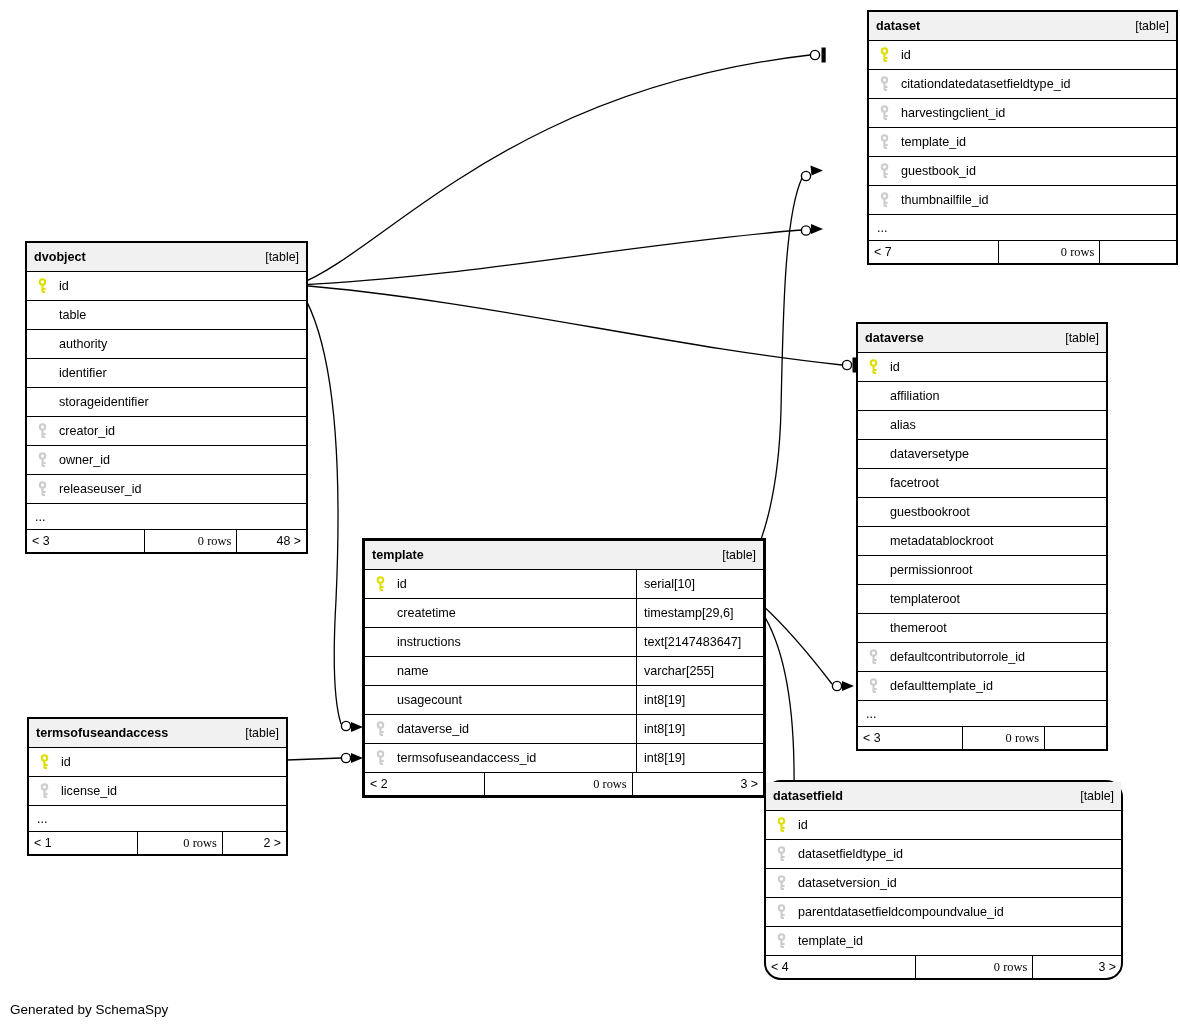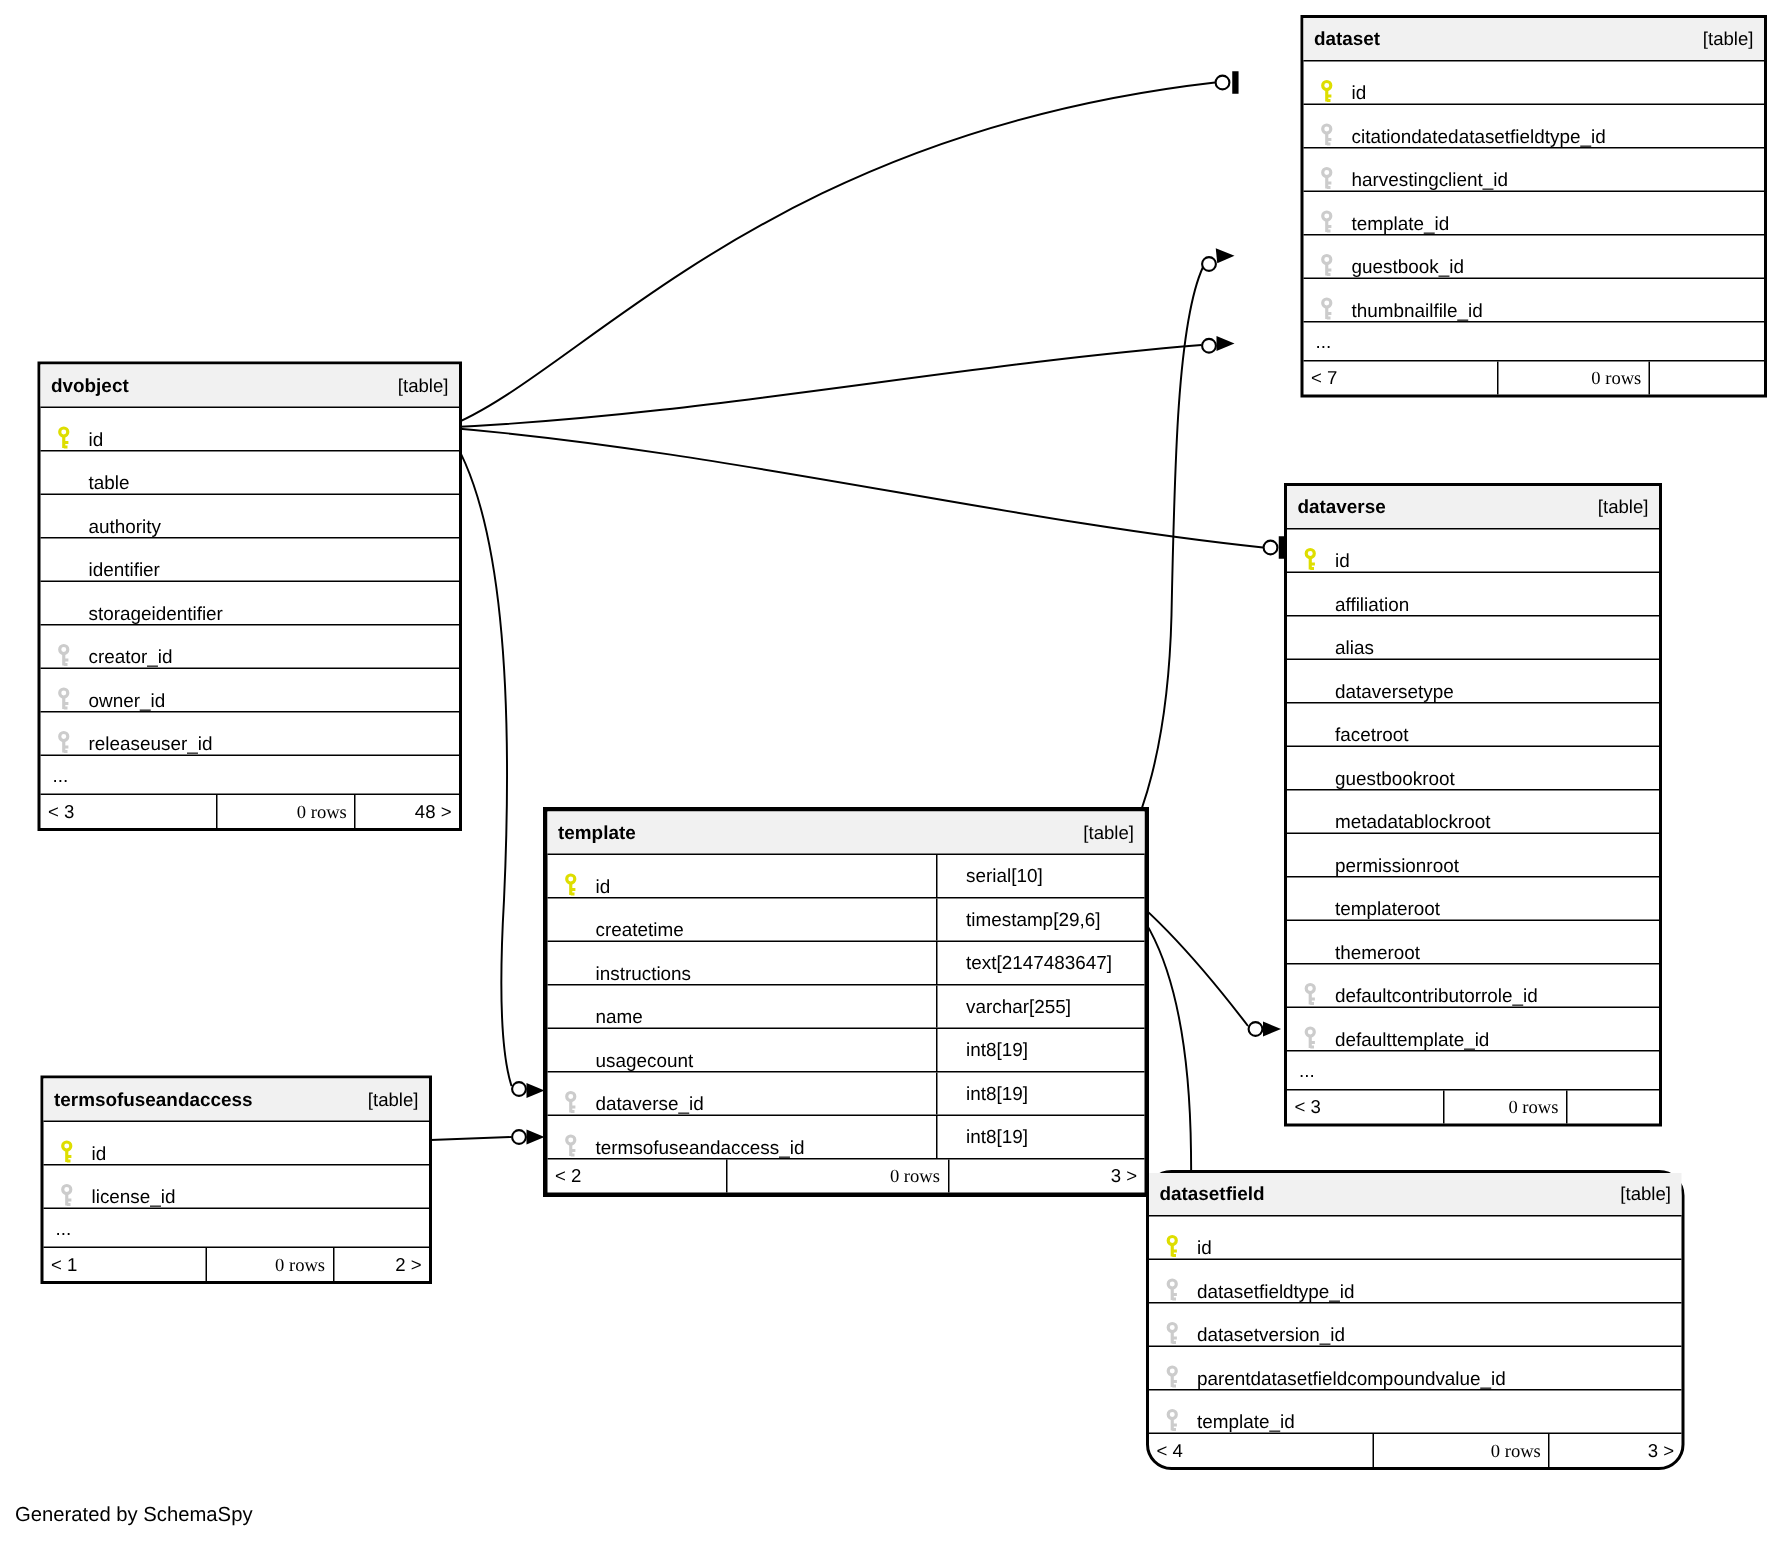--- a/index.html
+++ b/index.html
@@ -6,26 +6,26 @@
   body{position:relative;width:1180px;height:1033px;overflow:hidden;
        font-family:"Liberation Sans","DejaVu Sans",sans-serif;color:#000;}
   #edges{position:absolute;left:0;top:0;width:1180px;height:1033px;pointer-events:none;}
   #tables{position:absolute;left:0;top:0;width:1180px;height:1033px;}
   .table-card{position:absolute;box-sizing:border-box;border:2px solid #000;background:#fff;}
   .table-card.emphasis{border-width:3px;}
   .hdr{height:28px;display:flex;align-items:center;justify-content:space-between;
        background:#f1f1f1;padding:0 7px;}
   .ttl{font-weight:bold;font-size:12.6px;}
   .badge{font-size:12.4px;}
-  .row{height:29px;display:flex;align-items:flex-end;border-top:1.5px solid #000;
+  .row{height:29px;display:flex;align-items:center;border-top:1.5px solid #000;
        padding-left:10px;font-size:12.6px;box-sizing:border-box;}
   .keyicon{width:13px;height:16px;margin-right:9px;flex:0 0 13px;display:flex;align-items:center;}
   .colname{white-space:nowrap;flex:1 1 auto;}
   .typecell{flex:0 0 119px;align-self:stretch;display:flex;align-items:center;
-            border-left:1.5px solid #000;padding-left:19px;white-space:nowrap;}
+            border-left:1.5px solid #000;padding-left:7px;white-space:nowrap;}
   .ellipsisrow{height:26px;display:flex;align-items:center;border-top:1.5px solid #000;
                padding-left:8px;font-size:12.6px;box-sizing:border-box;}
   .ftr{height:23px;display:flex;border-top:1.5px solid #000;font-size:12.4px;box-sizing:border-box;}
   .ftr .c{display:flex;align-items:center;box-sizing:border-box;}
   .ftr .c1{flex:0 0 42%;padding-left:5px;}
   .ftr .c2{flex:0 0 33%;justify-content:flex-end;padding-right:5px;border-left:1.5px solid #000;font-family:Liberation Serif, serif;}
   .ftr .c3{flex:1 1 auto;justify-content:flex-end;padding-right:5px;border-left:1.5px solid #000;}
   .table-card.emphasis .ftr .c1{flex:0 0 30%;}
   .table-card.emphasis .ftr .c2{flex:0 0 37%;}
   .pos-dataset{left:827px;top:10px;width:311px;margin-left:40px;}

